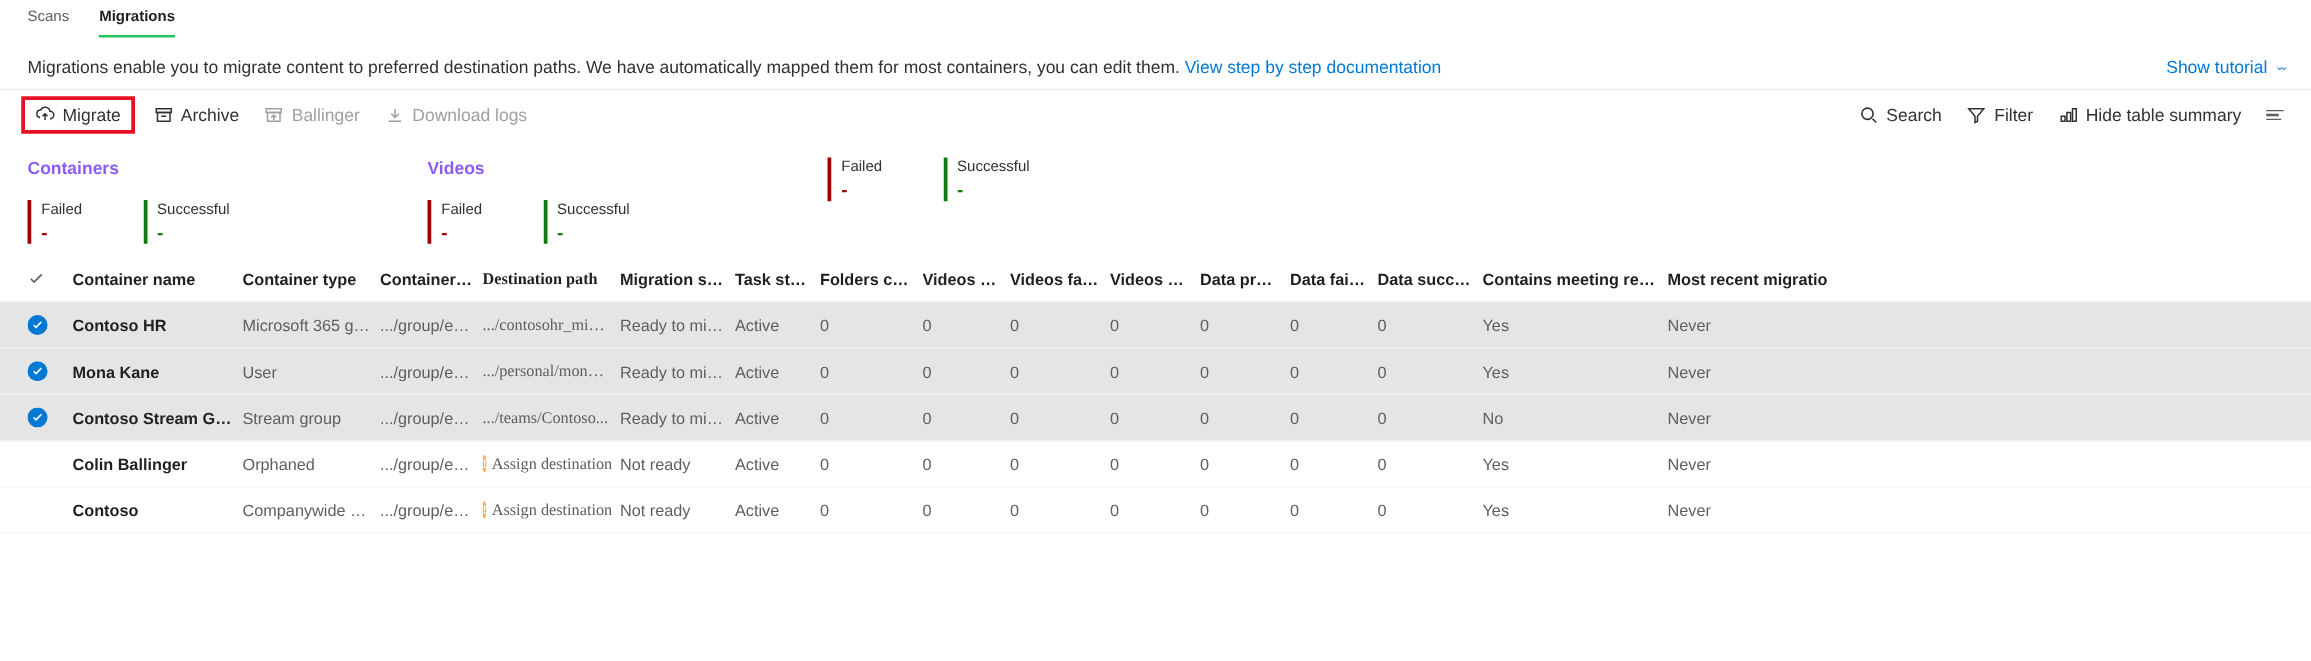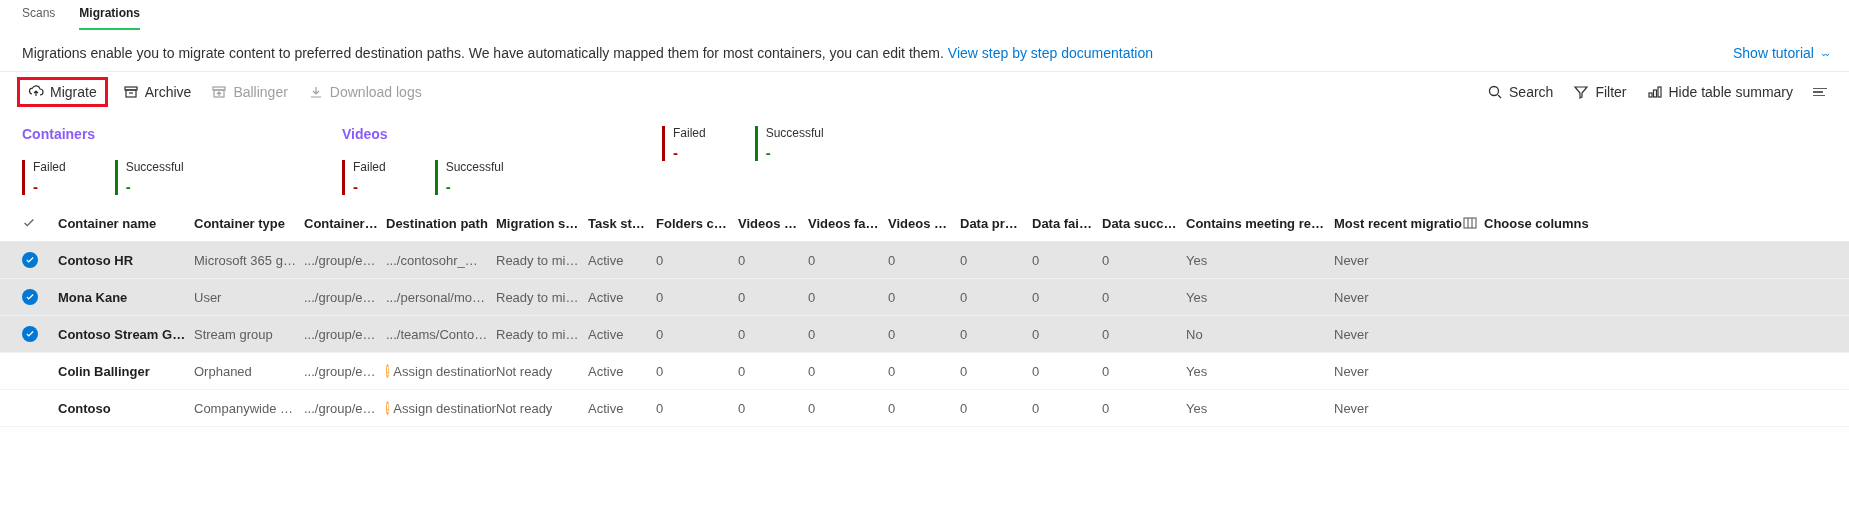--- a/index.html
+++ b/index.html
@@ -31,21 +31,21 @@
   .table-wrap { padding:6px 0 0 0; }
   .thead, .trow { display:flex; align-items:center; padding:0 22px; height:37px; }
   .thead { font-weight:600; font-size:13px; color:#201f1e; border-bottom:1px solid #edebe9; }
   .trow { border-bottom:1px solid #f3f2f1; font-size:13px; color:#605e5c; }
   .trow.selected { background:#e5e5e5; }
   .cell { overflow:hidden; text-overflow:ellipsis; white-space:nowrap; padding-right:8px; }
   .c-sel{width:36px;display:flex;align-items:center;}
   .c-name{width:136px;}
   .c-type{width:110px;}
   .c-cpath{width:82px;}
-  .c-dpath{width:110px;}
+  .c-dpath{width:110px;font-family:Liberation Serif, serif;}
   .c-mstat{width:92px;}
   .c-tstat{width:68px;}
   .c-fold{width:82px;}
   .c-vprev{width:70px;}
   .c-vfail{width:80px;}
   .c-vsucc{width:72px;}
   .c-dprev{width:72px;}
   .c-dfail{width:70px;}
   .c-dsucc{width:84px;}
   .c-meet{width:148px;}
@@ -216,29 +216,20 @@
     <div class="cell c-vfail">Videos failed</div>
     <div class="cell c-vsucc">Videos succ...</div>
     <div class="cell c-dprev">Data previo...</div>
     <div class="cell c-dfail">Data failed</div>
     <div class="cell c-dsucc">Data successful</div>
     <div class="cell c-meet">Contains meeting recording</div>
     <div class="cell c-recent">
       <span>Most recent migration</span>
 
     </div>
-    <div class="cell c-choose">
-      <span class="icon">
-        <svg viewBox="0 0 16 16" fill="none" stroke="#605e5c" stroke-width="1.1">
-            <rect x="2" y="3" width="12" height="10"></rect>
-            <path d="M6 3v10M10 3v10"></path>
-          </svg>
-      </span>
-      <span>Choose columns</span>
-    </div>
   </div>
   <div id="tbody">
       <div class="trow selected">
         <div class="cell c-sel">
           <div class="check-circle">
             <svg viewBox="0 0 16 16" fill="none" stroke="#fff" stroke-width="2">
               <path d="M3 8l3 3 7-7"></path>
             </svg>
           </div>
         </div>

